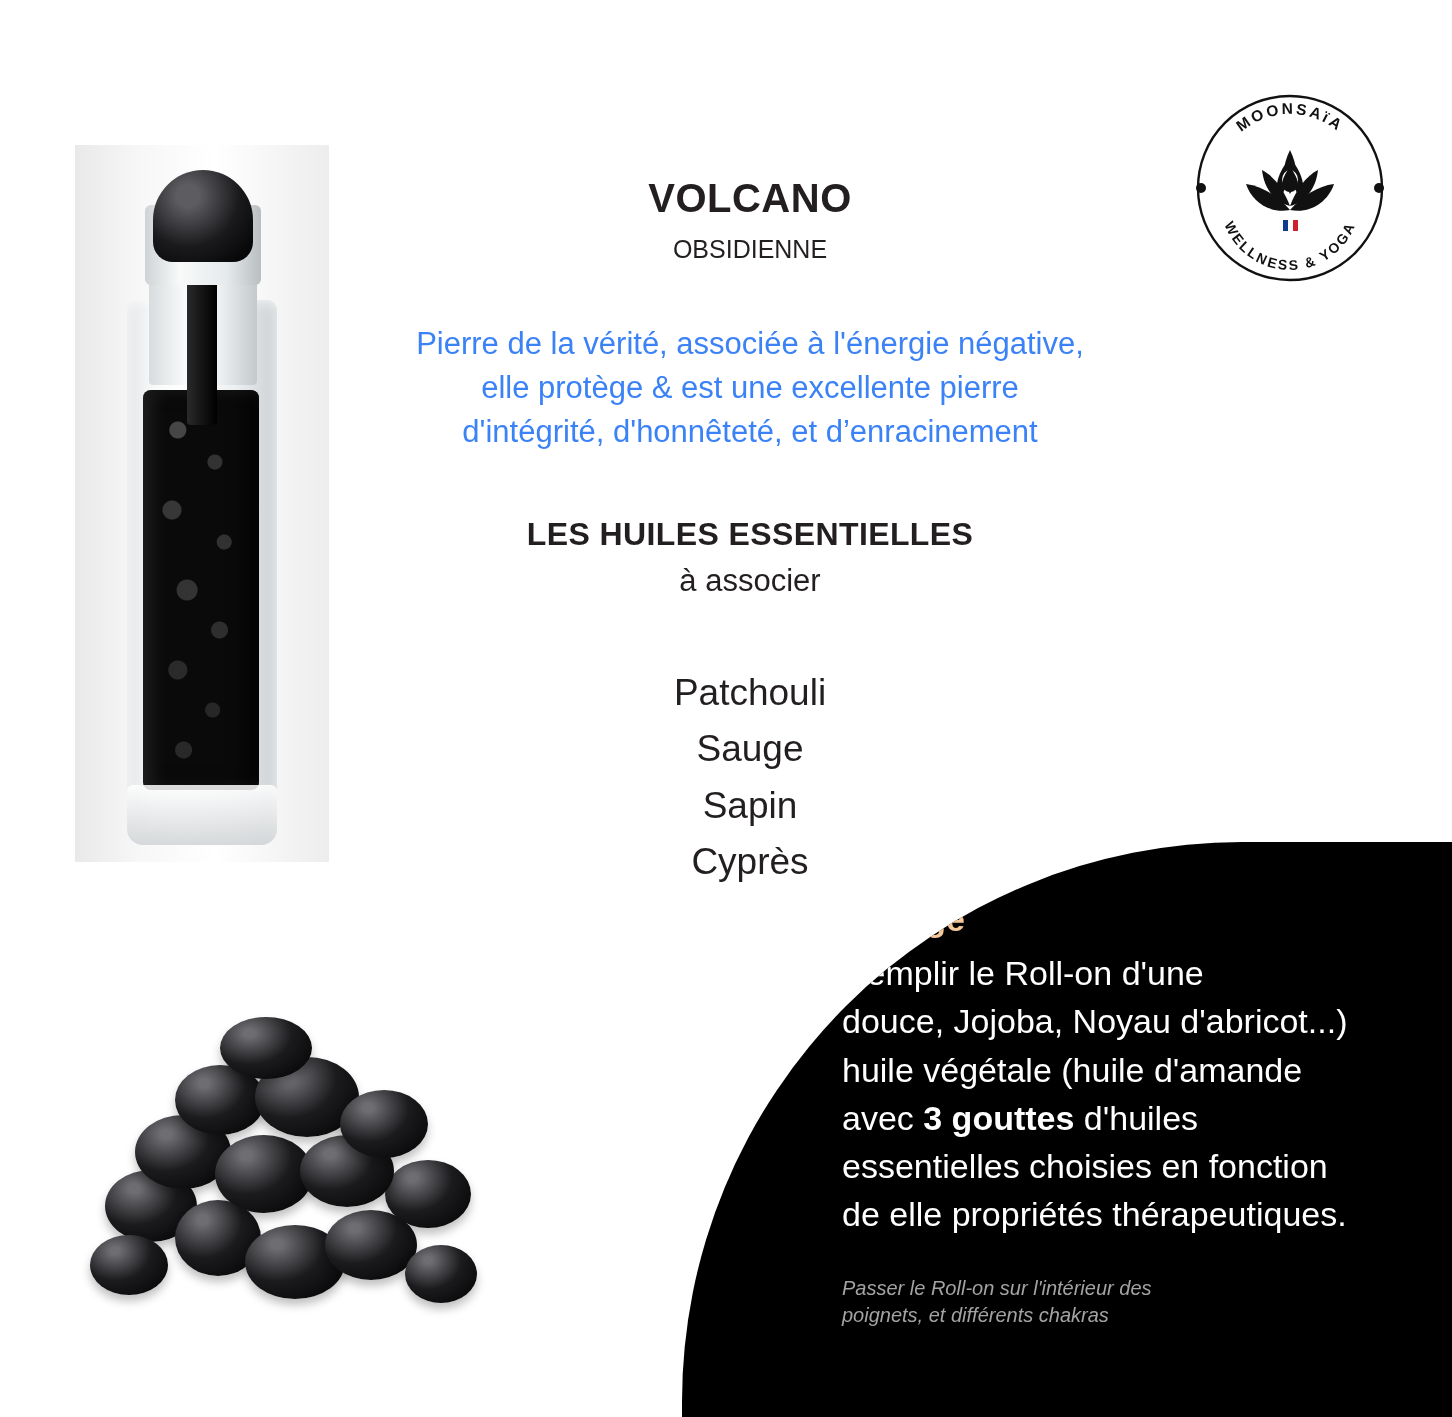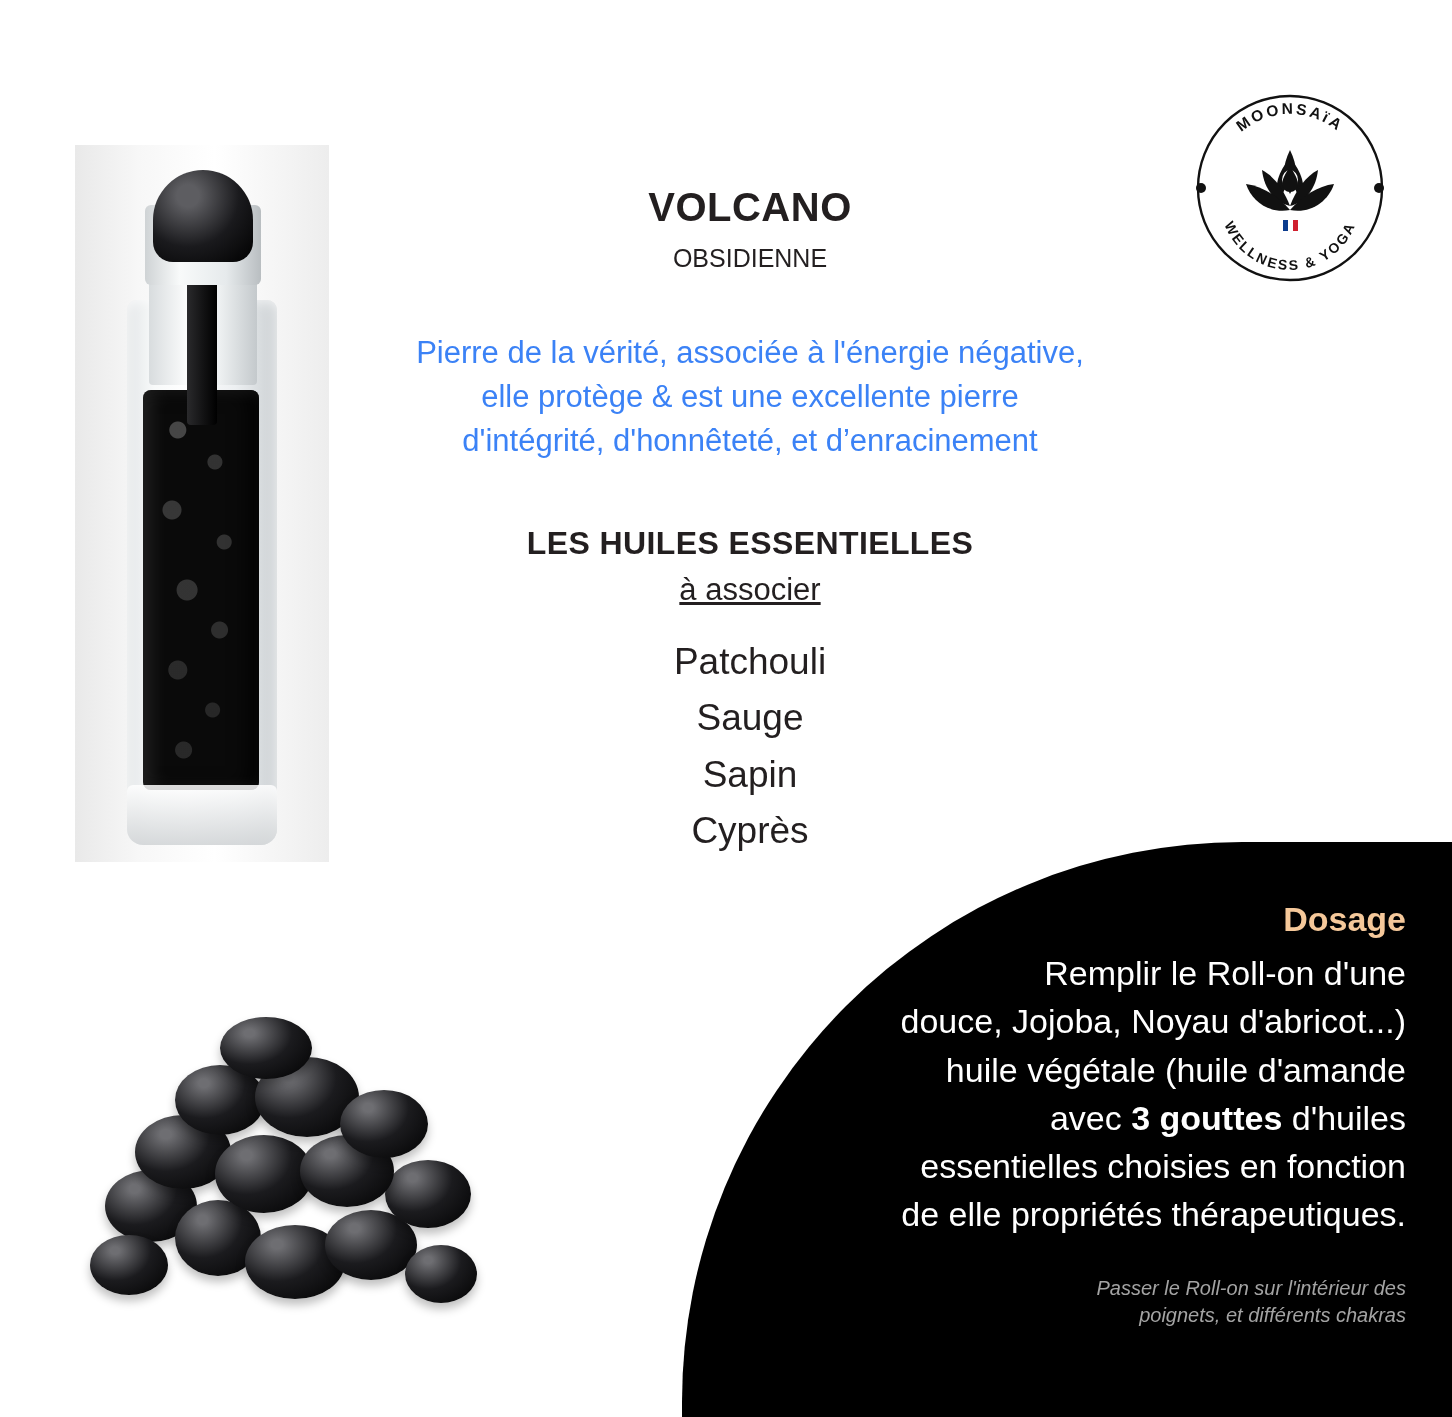--- a/index.html
+++ b/index.html
@@ -147,21 +147,21 @@
     top: 88px;
     width: 200px;
     height: 200px;
   }
   .logo svg { display:block; }
 
   
   .content {
     position: absolute;
     left: 355px;
-    top: 185px;
+    top: 176px;
     width: 790px;
     text-align: center;
   }
   .title {
     font-size: 40px;
     font-weight: bold;
     letter-spacing: 0.5px;
     margin: 0 0 14px 0;
     color: #231f20;
   }
@@ -179,45 +179,44 @@
   }
   .oils-heading {
     margin-top: 62px;
     font-size: 32px;
     font-weight: bold;
     letter-spacing: 0.4px;
   }
   .oils-sub {
     margin-top: 10px;
     font-size: 31px;
-    text-decoration: underline;
   }
   .oils-list {
-    margin-top: 26px;
+    margin-top: 66px;
     font-size: 37px;
     line-height: 1.52;
   }
 
   
   .dosage-panel {
     position: absolute;
     right: 0;
     bottom: 0;
     width: 770px;
     height: 575px;
     background: #000000;
     border-top-left-radius: 560px;
     overflow: hidden;
   }
   .dosage-inner {
     position: absolute;
-    left: 144px;
+    left: 160px;
     top: 58px;
     width: 580px;
-    text-align: right;
+    text-align: left;
     color: #ffffff;
   }
   .dosage-title {
     color: #f5c89a;
     font-size: 34px;
     font-weight: bold;
     margin-bottom: 10px;
   }
   .dosage-body {
     font-size: 34px;

